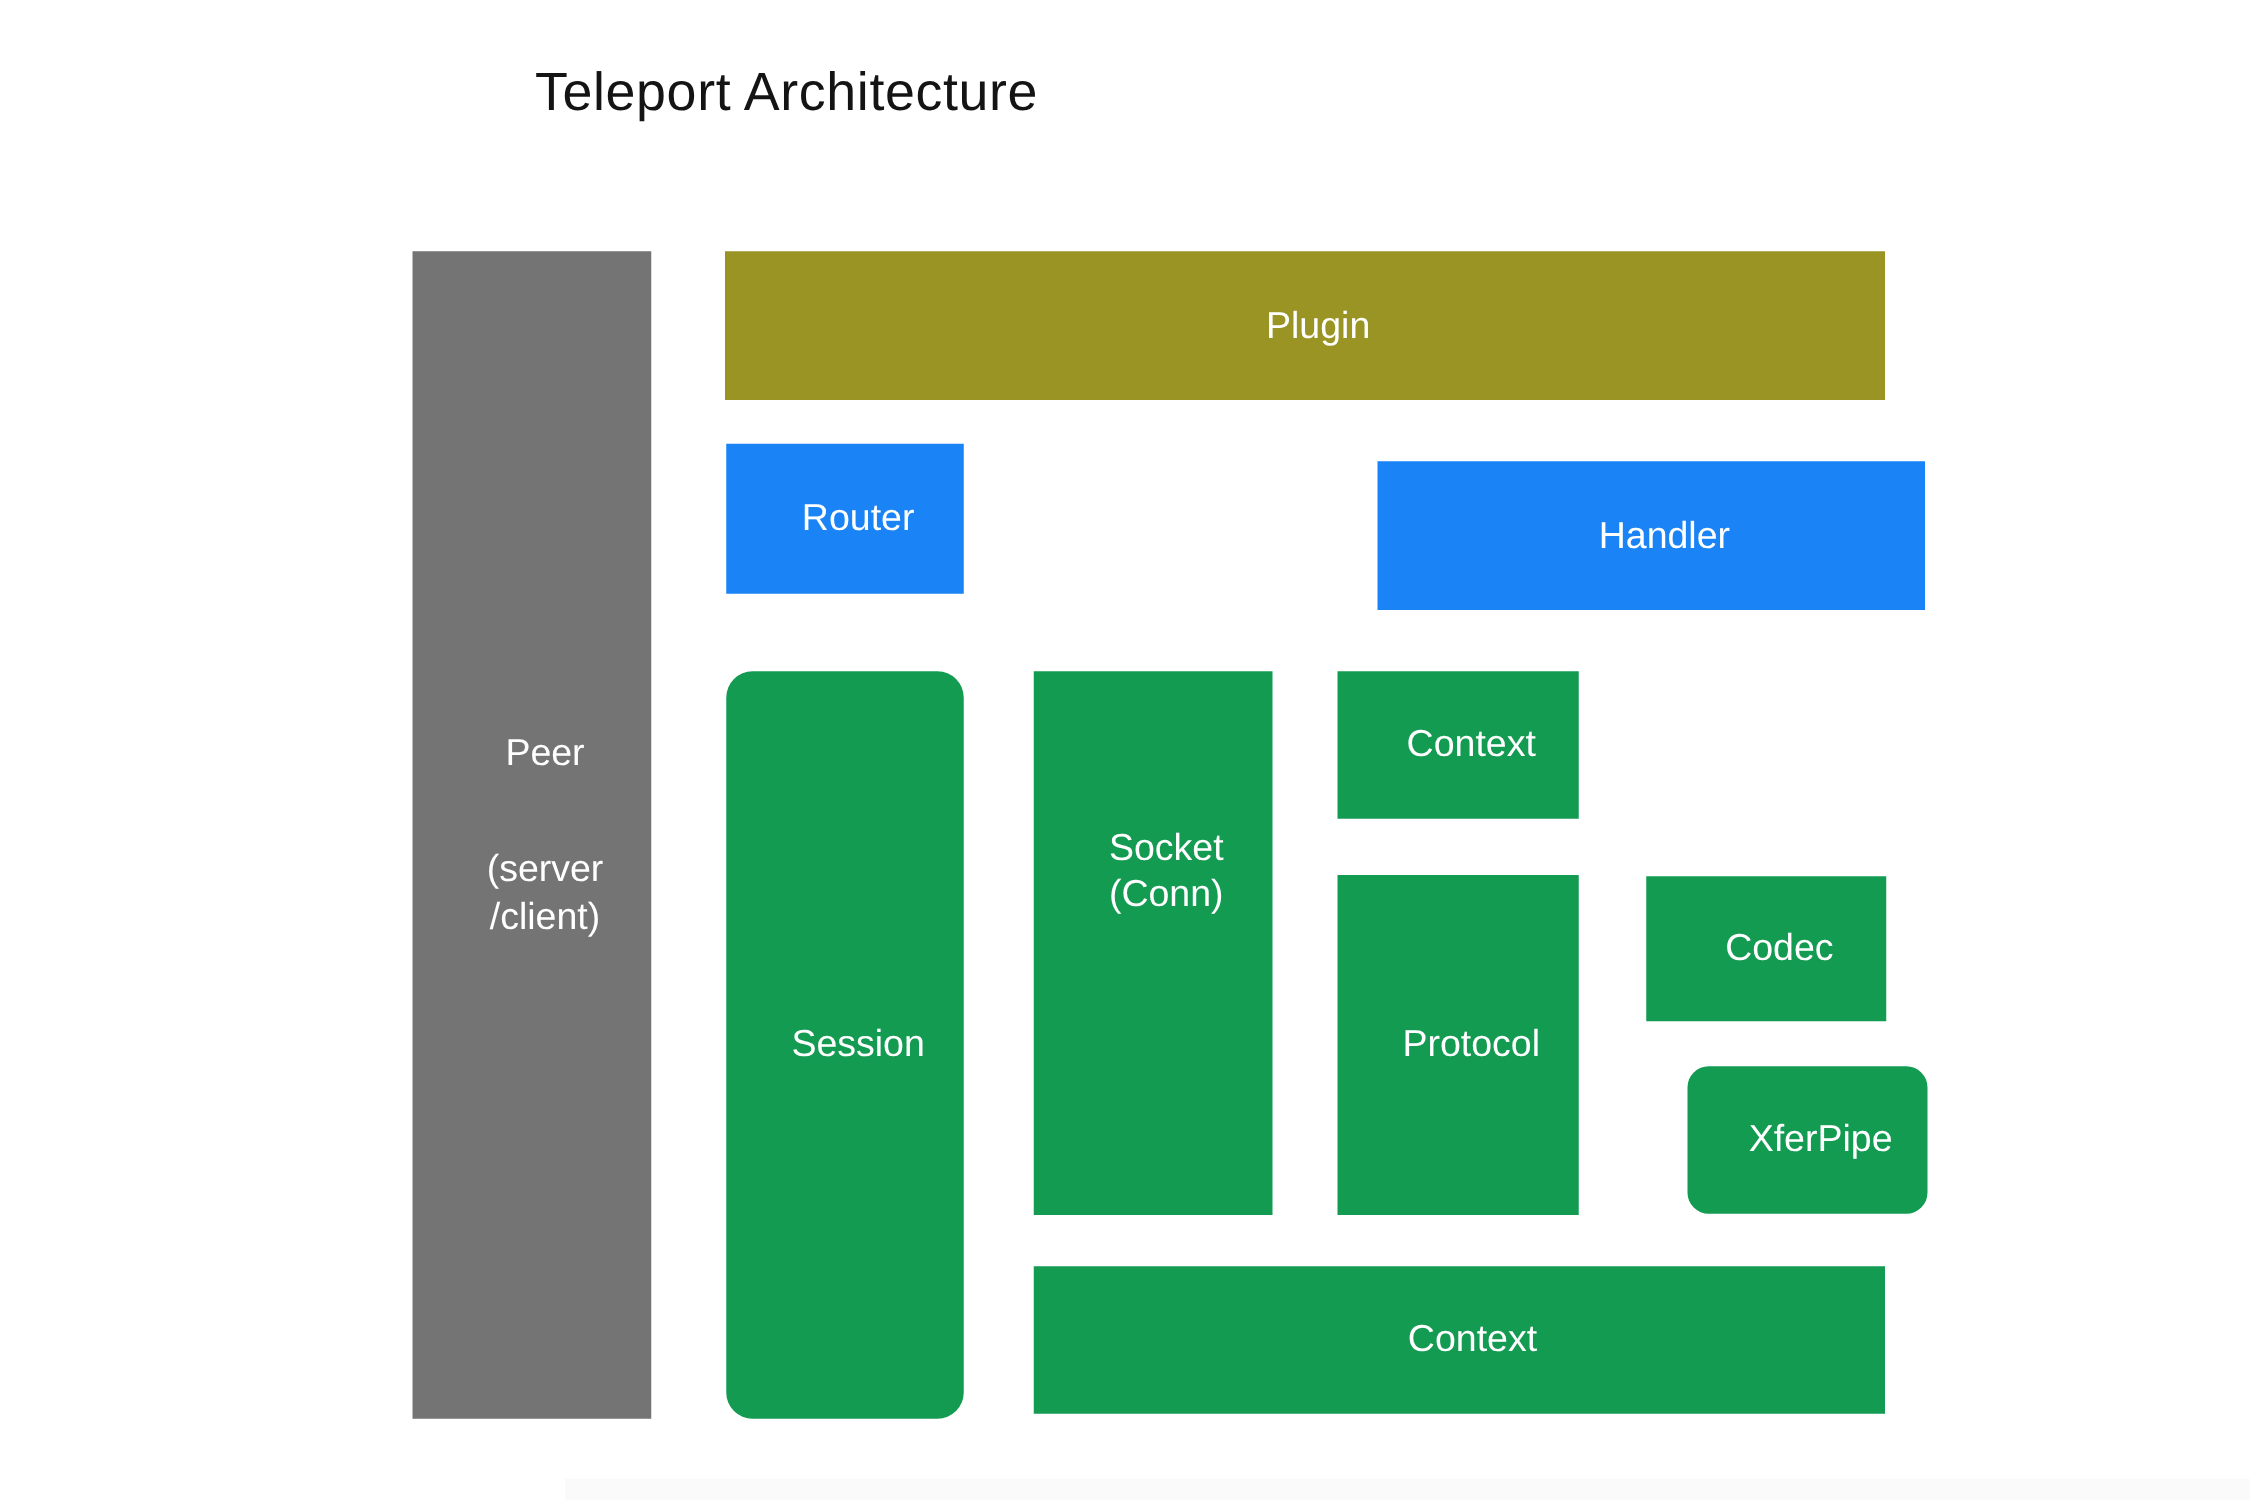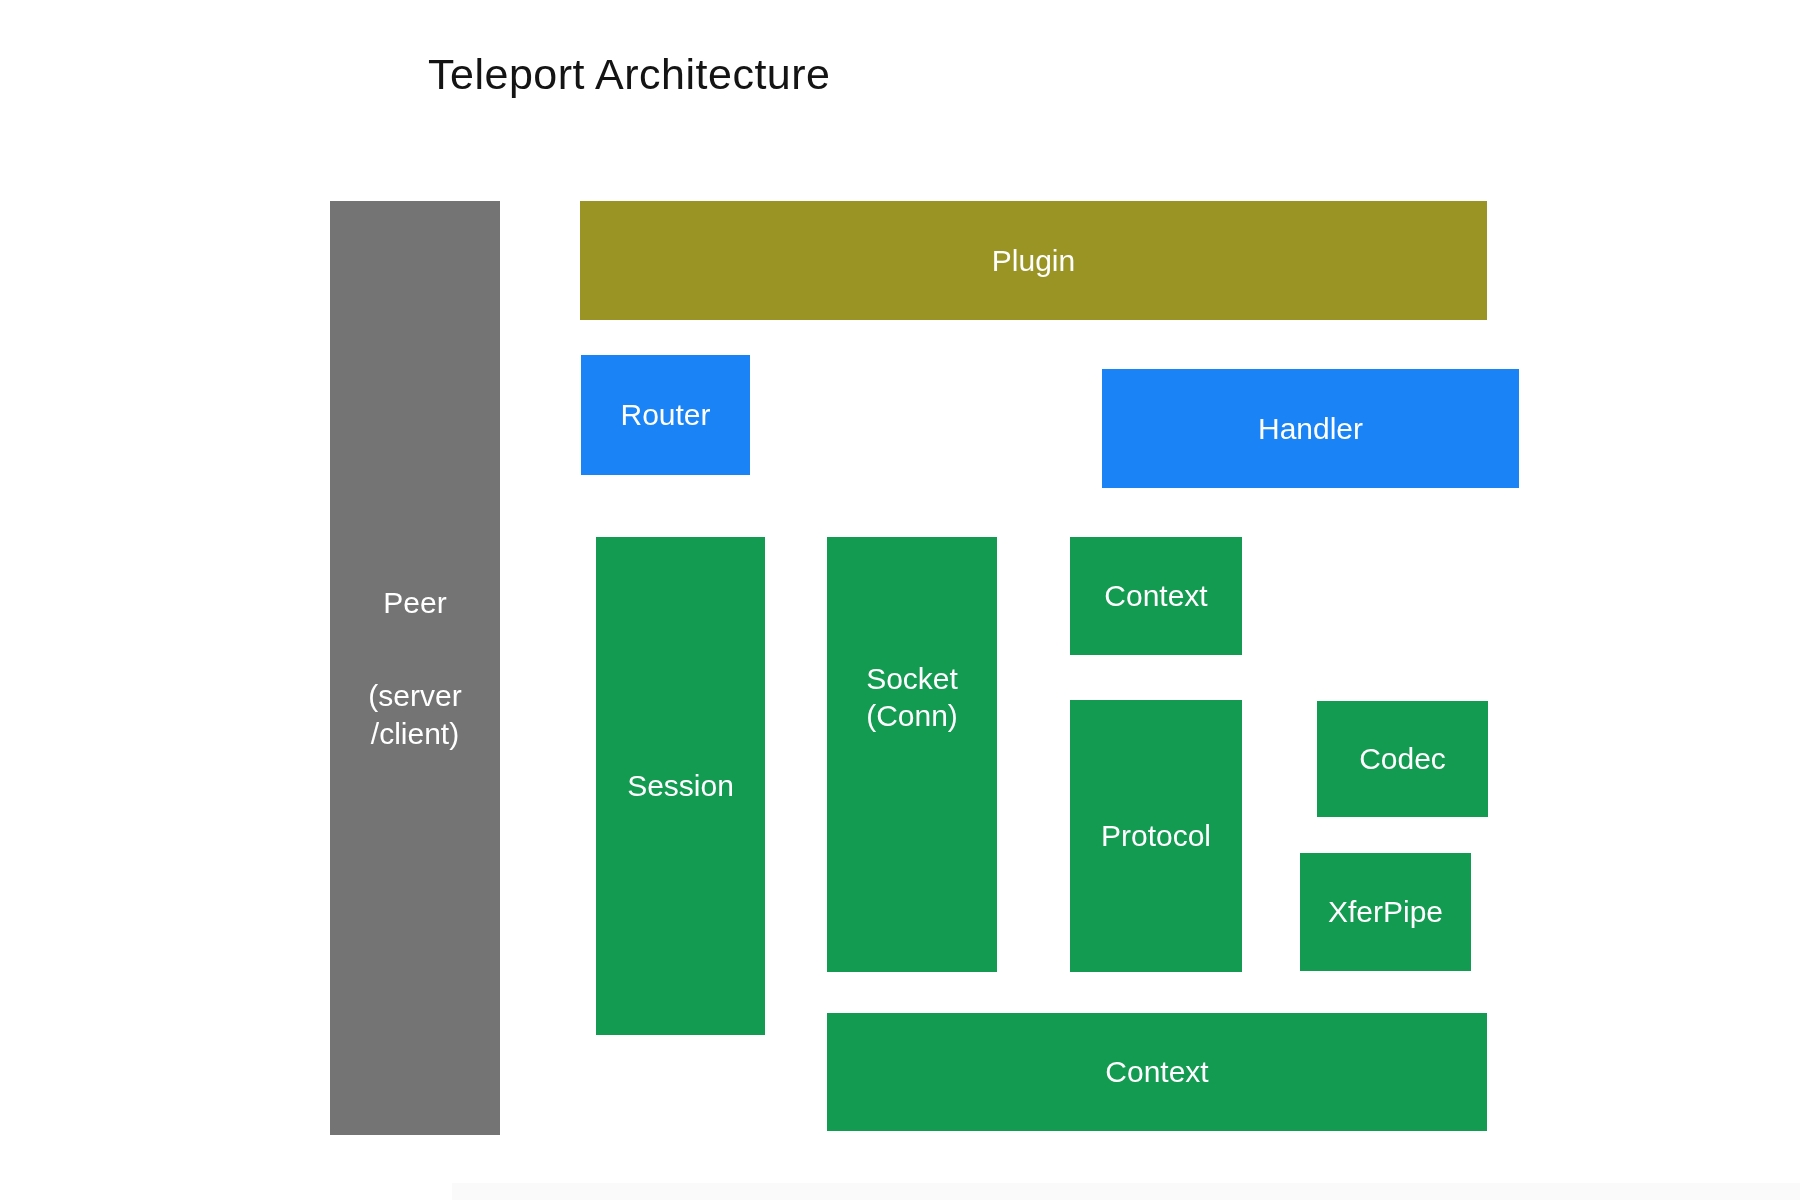--- a/index.html
+++ b/index.html
@@ -28,33 +28,34 @@
   .node {
     position: absolute;
     display: flex;
     flex-direction: column;
     align-items: center;
     justify-content: center;
     color: #ffffff;
     font-size: 30px;
     line-height: 1.25;
     text-align: center;
+    padding-left: 21px;
   }
   .node .line { display: block; }
   
   .peer     { left: 330px;  top: 201px;  width: 170px; height: 934px; }
   .plugin   { left: 580px;  top: 201px;  width: 907px; height: 119px; }
   .router   { left: 581px;  top: 355px;  width: 169px; height: 120px; }
   .handler  { left: 1070px; top: 369px;  width: 417px; height: 119px; margin-left: 32px; }
-  .session  { left: 596px;  top: 537px;  width: 169px; height: 498px; }
+  .session  { left: 581px;  top: 537px;  width: 169px; height: 598px; border-radius: 21px; }
   .socket   { left: 827px;  top: 537px;  width: 170px; height: 435px; }
   .packet   { left: 1070px; top: 537px;  width: 172px; height: 118px; }
   .protocol { left: 1070px; top: 700px;  width: 172px; height: 272px; }
   .codec    { left: 1317px; top: 701px;  width: 171px; height: 116px; }
-  .xferpipe { left: 1300px; top: 853px;  width: 171px; height: 118px; }
+  .xferpipe { left: 1350px; top: 853px;  width: 171px; height: 118px; border-radius: 17px; }
   .context  { left: 827px;  top: 1013px; width: 660px; height: 118px; }
   
   .socket .label-block { margin-bottom: 115px; }
   
   .peer .gap-after { margin-bottom: 56px; }
   
   .footer-band {
     position: absolute;
     left: 452px;
     top: 1183px;

